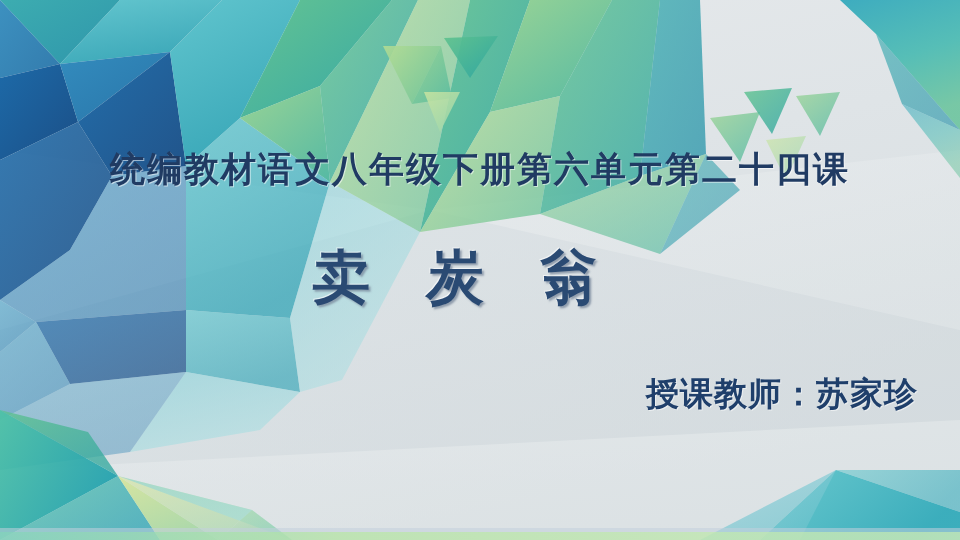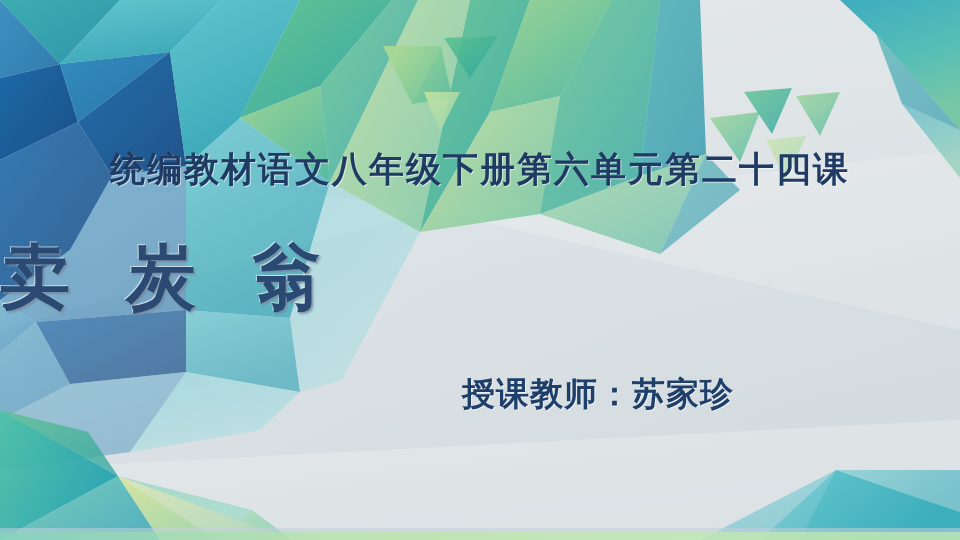--- a/index.html
+++ b/index.html
@@ -41,41 +41,41 @@
     letter-spacing: 2px;
     color: #203b63;
     white-space: nowrap;
     text-shadow: 1px 1px 0 rgba(255,255,255,0.55);
   }
   #main-title {
     position: absolute;
     left: 0;
     top: 234px;
     width: 920px;
-    text-align: left;
-    font-size: 70px;
+    text-align: center;
+    font-size: 58px;
     line-height: 86px;
     font-weight: 700;
     letter-spacing: 10px;
     color: #2a4a73;
     white-space: nowrap;
     text-shadow:
       2px 2px 2px rgba(120,135,155,0.75),
       -1px -1px 0 rgba(255,255,255,0.6);
   }
   #main-title .t-gap {
     display: inline-block;
     width: 46px;
   }
   #credits {
     position: absolute;
     left: 278px;
     top: 372px;
     width: 640px;
-    text-align: center;
+    text-align: right;
   }
   .credit-row {
     font-size: 33px;
     line-height: 44px;
     font-weight: 700;
     letter-spacing: 1px;
     color: #1f3f6b;
     white-space: pre;
     text-shadow: 1px 1px 0 rgba(255,255,255,0.5);
   }

